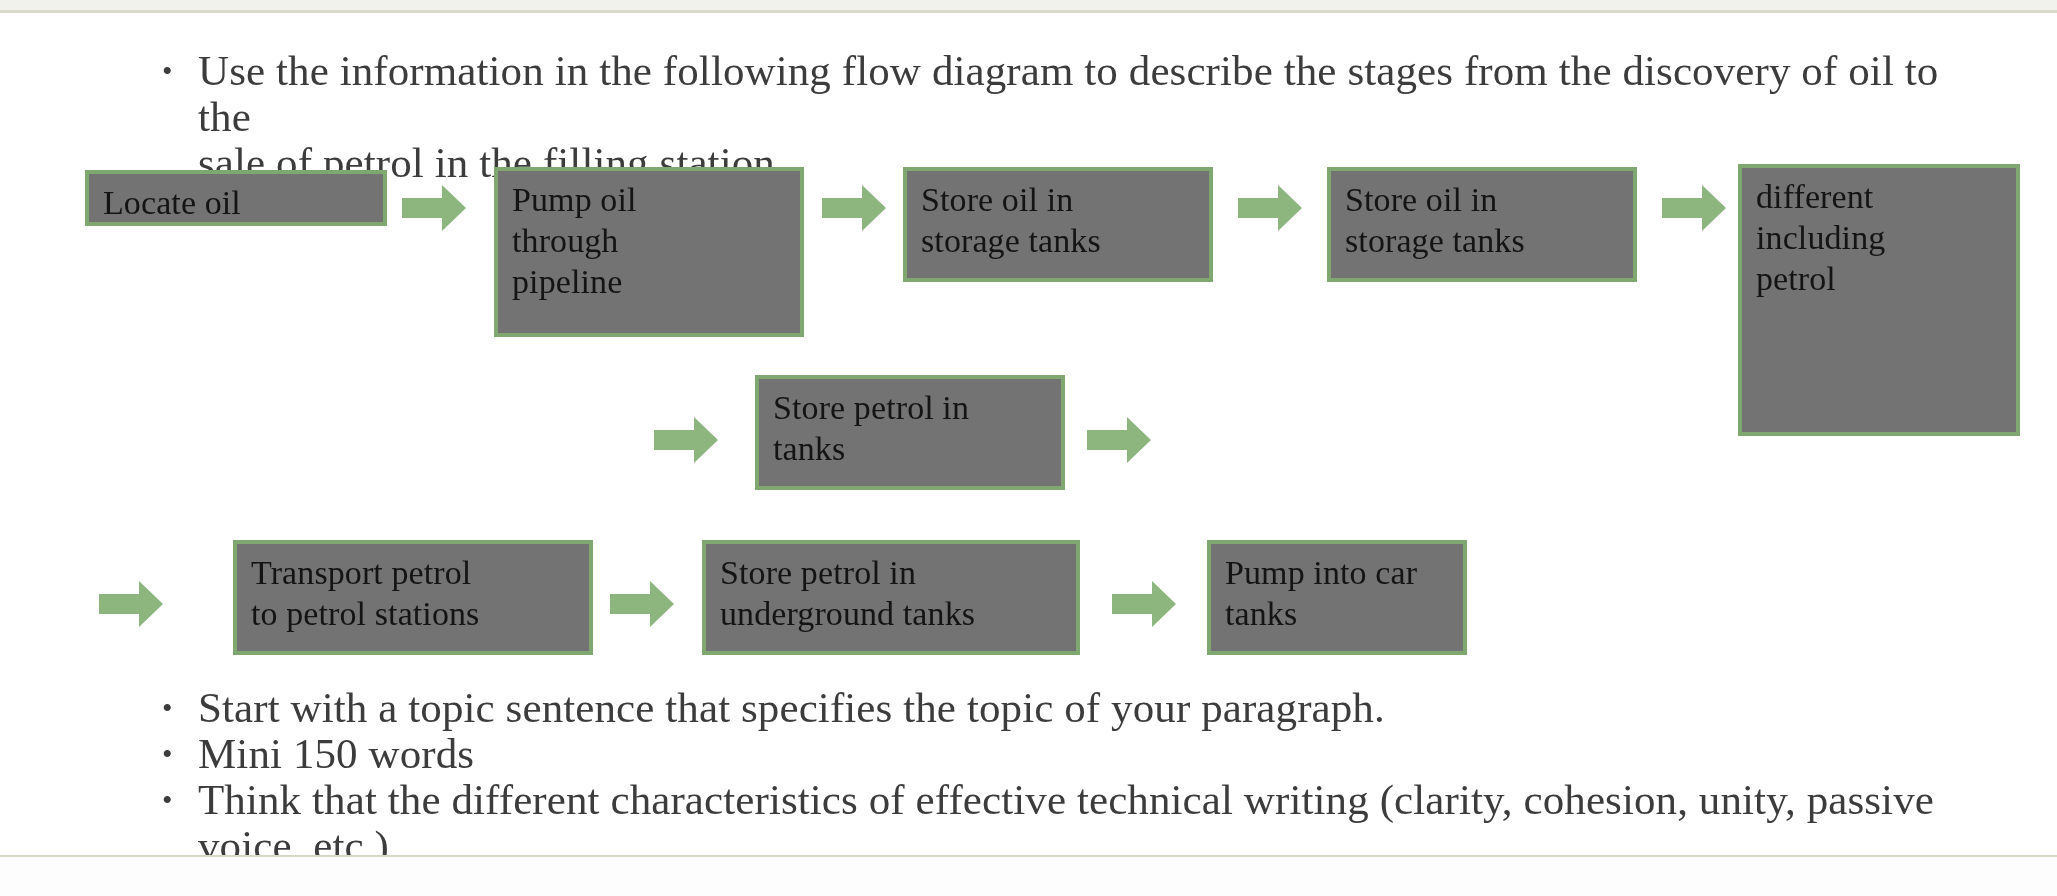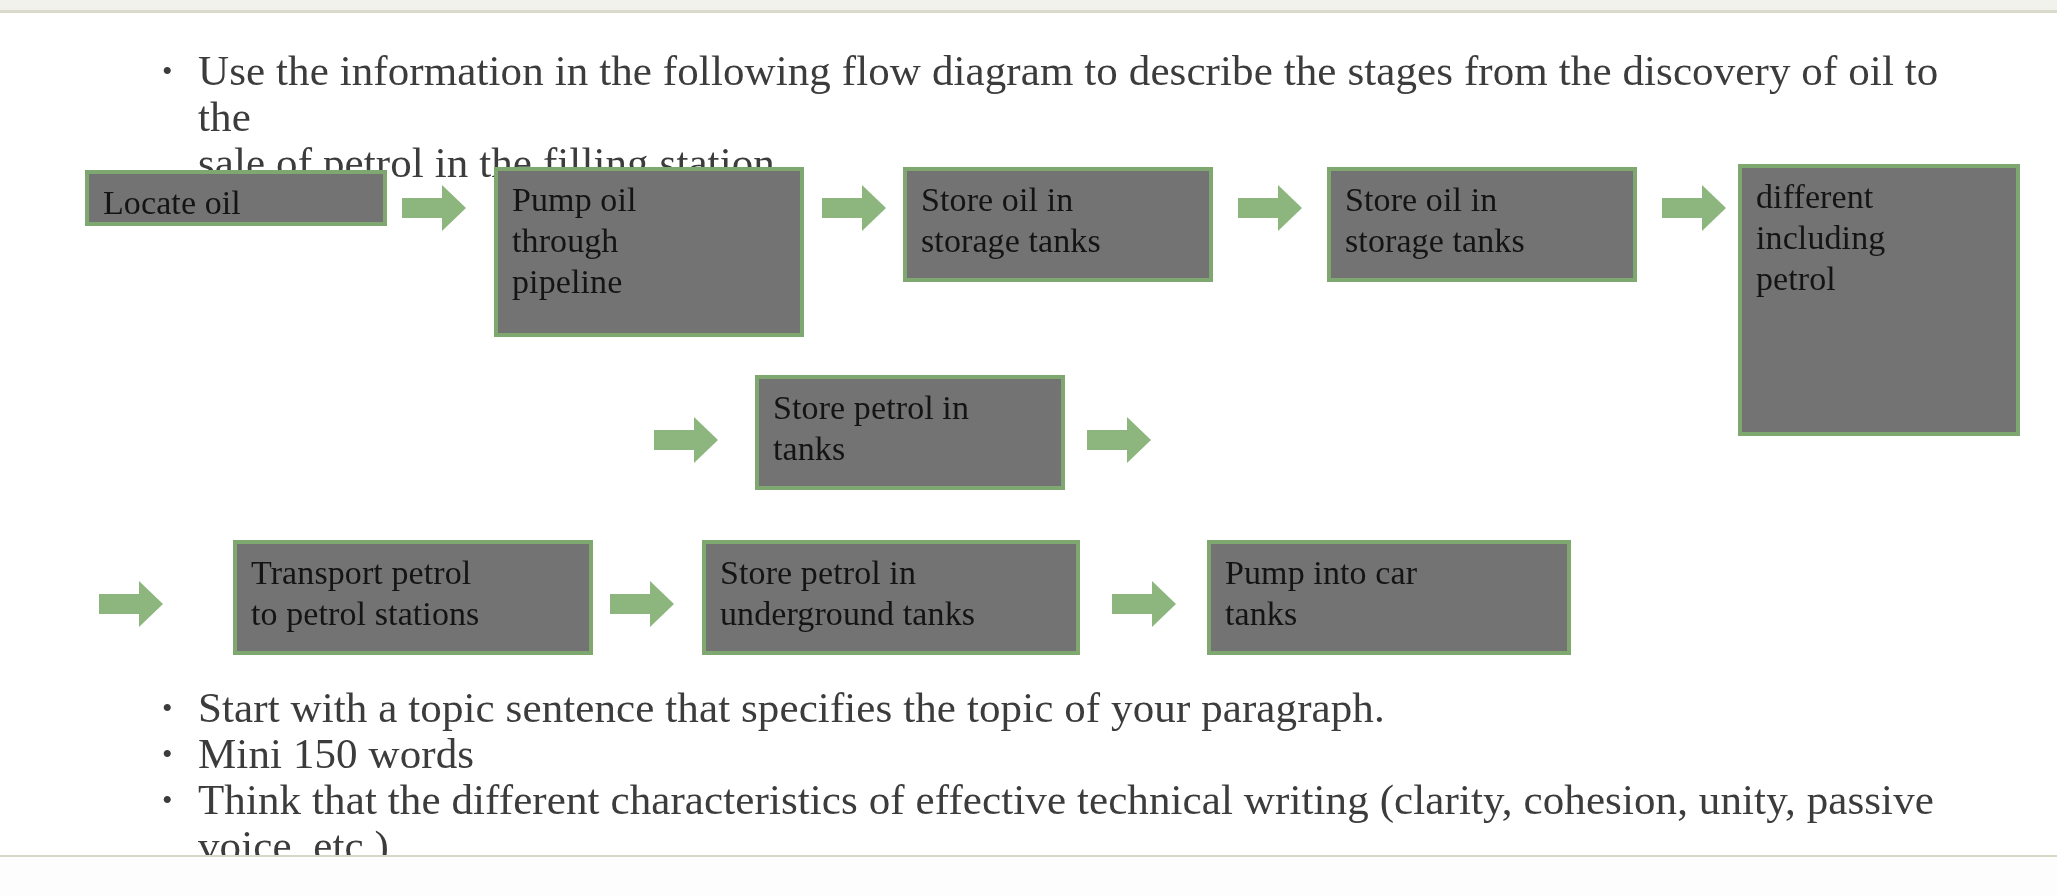--- a/index.html
+++ b/index.html
@@ -207,21 +207,21 @@
     <div>Store petrol in</div>
     <div>underground tanks</div>
   </div>
 
   <div class="arrow" style="left:1110px; top:578px;">
     <svg width="68" height="52" viewBox="0 0 68 52" aria-hidden="true">
       <path d="M2 16 L42 16 L42 3 L66 26 L42 49 L42 36 L2 36 Z" fill="#8cb67e"></path>
     </svg>
   </div>
 
-  <div class="flow-box" style="left:1207px; top:540px; width:364px; height:115px;">
+  <div class="flow-box" style="left:1207px; top:540px; width:260px; height:115px;">
     <div>Pump into car</div>
     <div>tanks</div>
   </div>
 
   <div class="bullet-block" style="left:140px; top:685px; width:1860px;">
 
     <div class="bullet-row">
       <span class="bullet-mark">•</span>
       <span class="bullet-text">Start with a topic sentence that specifies the topic of your paragraph.</span>
     </div>

